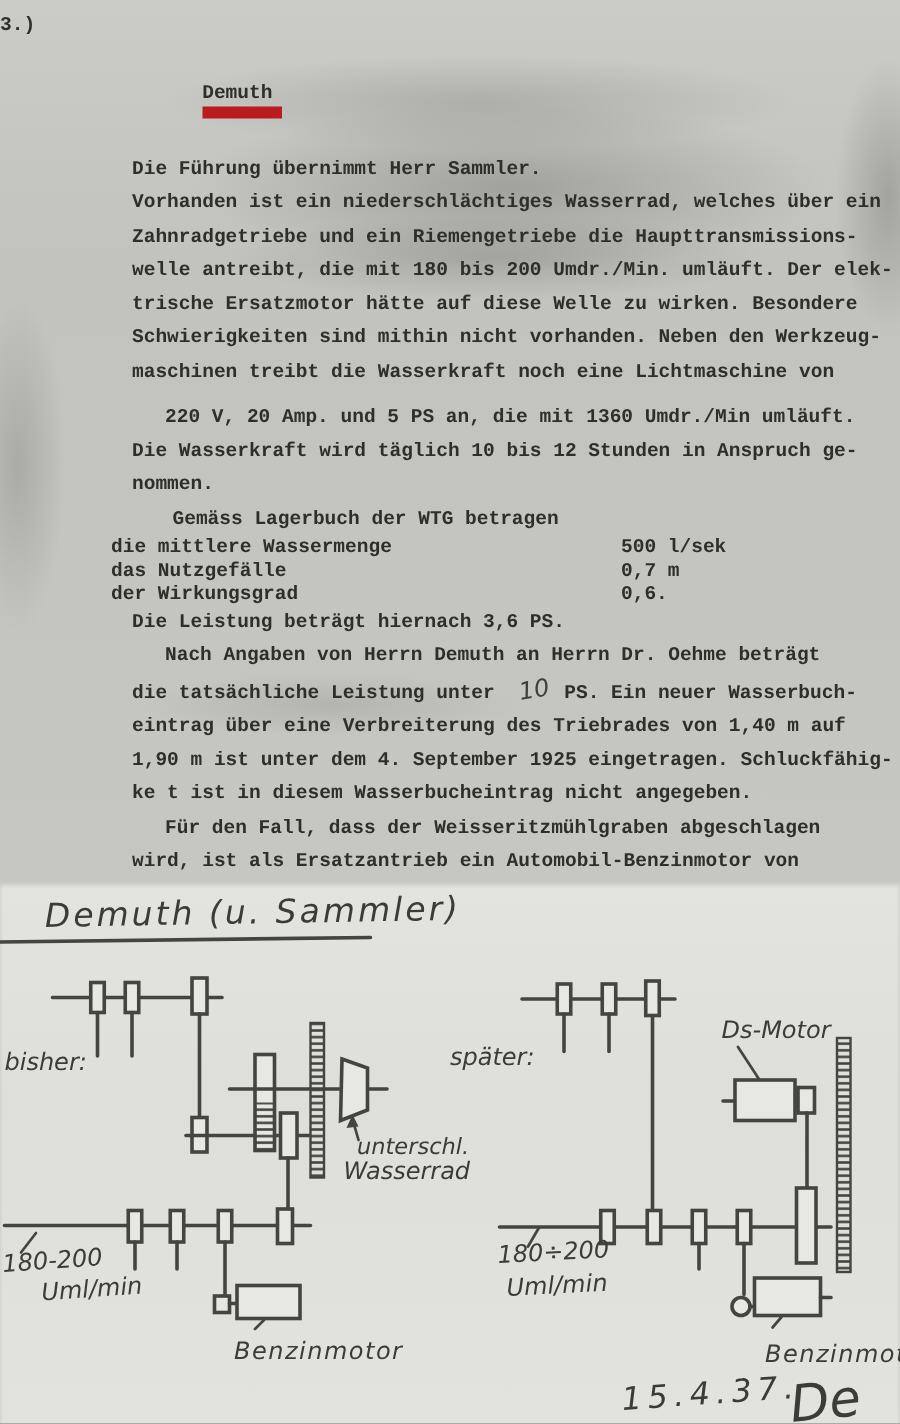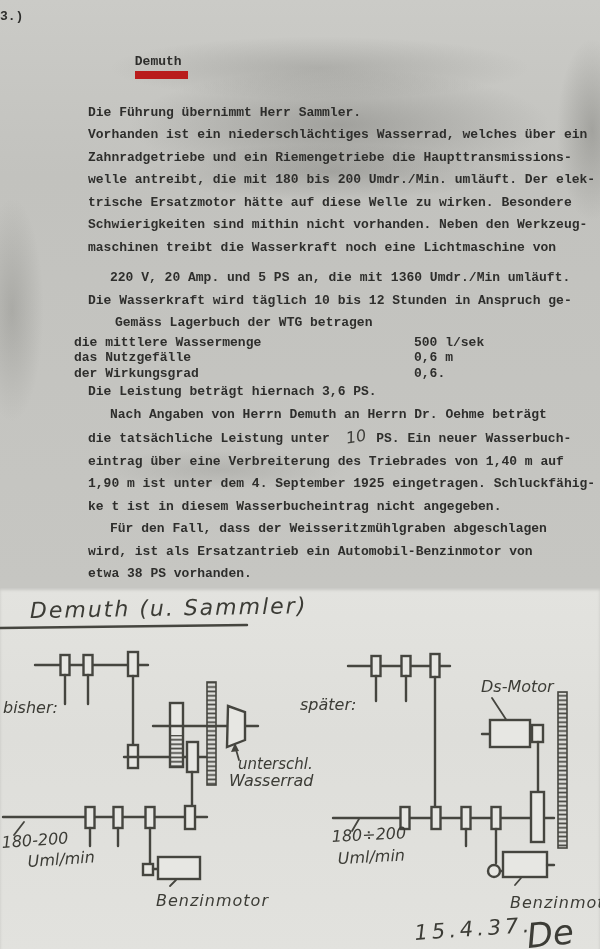--- a/index.html
+++ b/index.html
@@ -52,28 +52,29 @@
     </div>
     <div class="ln">Die Führung übernimmt Herr Sammler.</div>
     <div class="ln">Vorhanden ist ein niederschlächtiges Wasserrad, welches über ein</div>
     <div class="ln">Zahnradgetriebe und ein Riemengetriebe die Haupttransmissions-</div>
     <div class="ln">welle antreibt, die mit 180 bis 200 Umdr./Min. umläuft. Der elek-</div>
     <div class="ln">trische Ersatzmotor hätte auf diese Welle zu wirken. Besondere</div>
     <div class="ln">Schwierigkeiten sind mithin nicht vorhanden. Neben den Werkzeug-</div>
     <div class="ln">maschinen treibt die Wasserkraft noch eine Lichtmaschine von</div>
     <div class="ln sp">220 V, 20 Amp. und 5 PS an, die mit 1360 Umdr./Min umläuft.</div>
     <div class="ln">Die Wasserkraft wird täglich 10 bis 12 Stunden in Anspruch ge-</div>
+    <div class="ln">nommen.</div>
     <div class="ln indent2">Gemäss Lagerbuch der WTG betragen</div>
     <div class="tbl">
       <span class="lbl">die mittlere Wassermenge</span>
       <span class="val">500 l/sek</span>
     </div>
     <div class="tbl">
       <span class="lbl">das Nutzgefälle</span>
-      <span class="val">0,6 m</span>
+      <span class="val">0,7 m</span>
     </div>
     <div class="tbl">
       <span class="lbl">der Wirkungsgrad</span>
       <span class="val">0,6.</span>
     </div>
     <div class="ln">Die Leistung beträgt hiernach 3,6 PS.</div>
     <div class="ln indent">Nach Angaben von Herrn Demuth an Herrn Dr. Oehme beträgt</div>
     <div class="ln"><span>die tatsächliche Leistung unter</span><span class="hand-inline">10</span><span>PS. Ein neuer Wasserbuch-</span></div>
     <div class="ln">eintrag über eine Verbreiterung des Triebrades von 1,40 m auf</div>
     <div class="ln">1,90 m ist unter dem 4. September 1925 eingetragen. Schluckfähig-</div>

